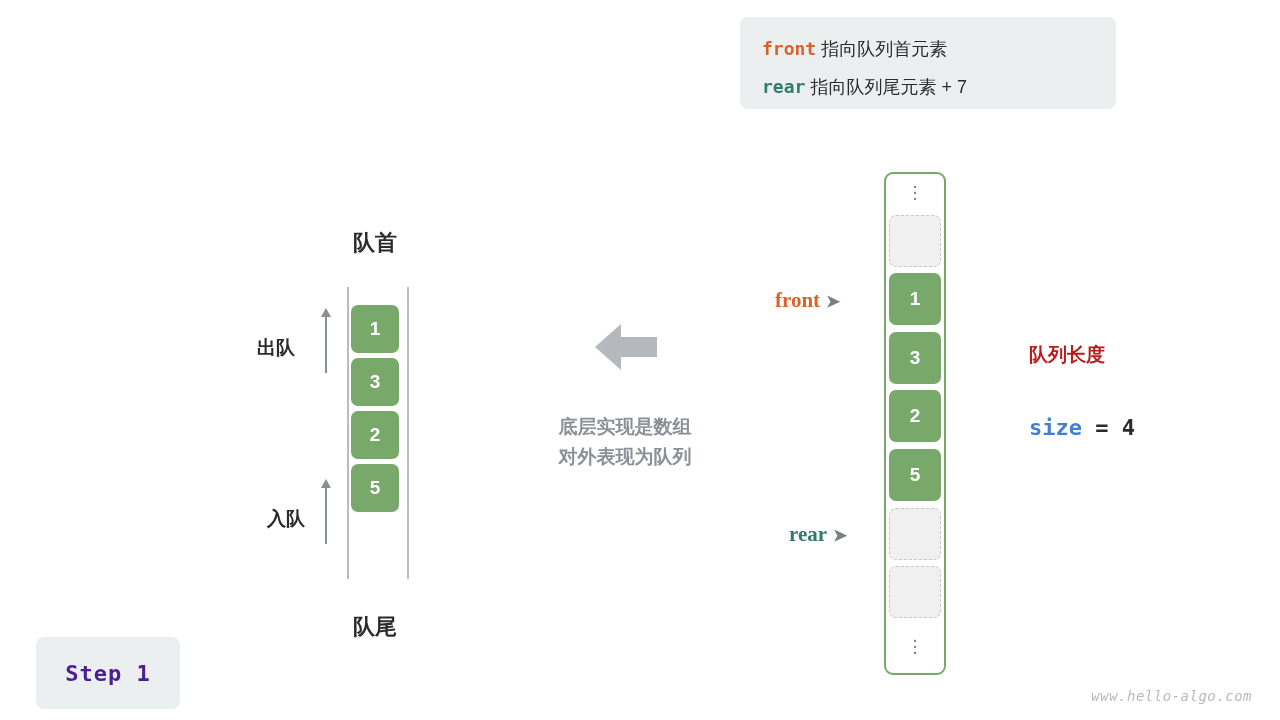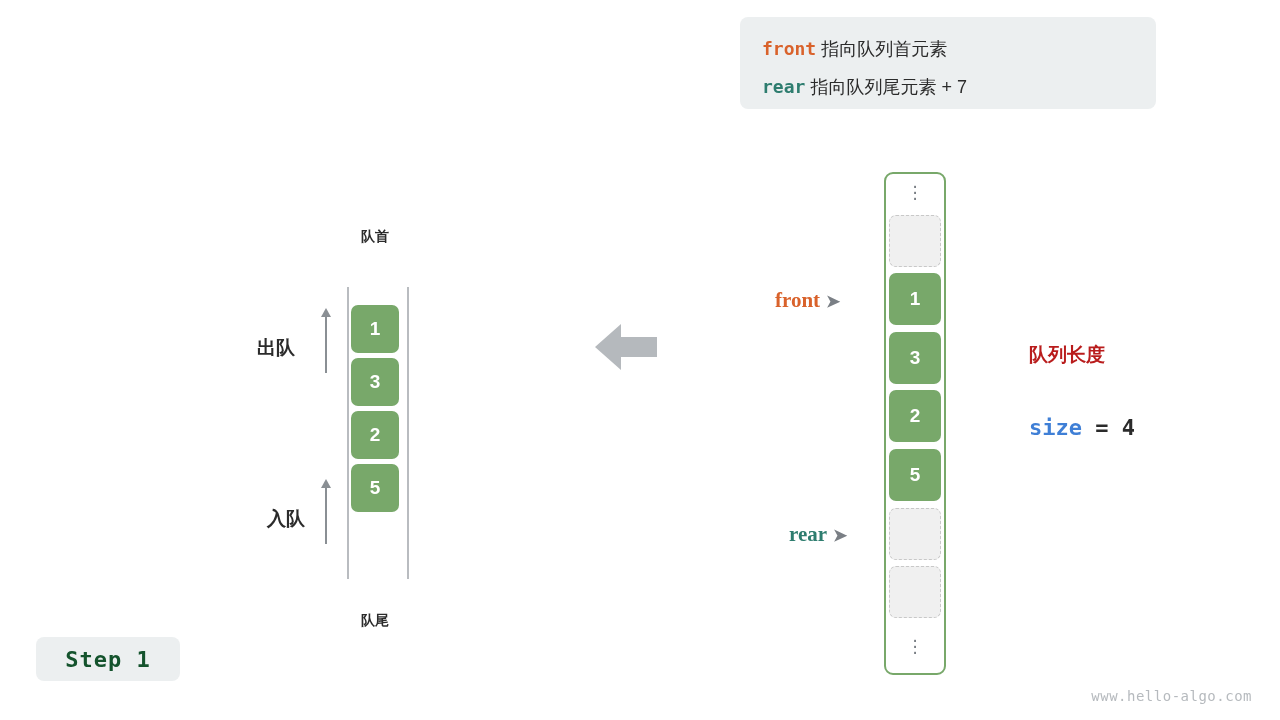--- a/index.html
+++ b/index.html
@@ -19,38 +19,38 @@
     width: 1280px;
     height: 720px;
   }
 
   
   .step-badge {
     position: absolute;
     left: 36px;
     top: 637px;
     width: 144px;
-    height: 44px;
+    height: 72px;
     background: #eceff0;
     border-radius: 8px;
     display: flex;
     align-items: center;
     justify-content: center;
     font-family: "DejaVu Sans Mono", monospace;
     font-weight: bold;
     font-size: 22px;
-    color: #14532d;
+    color: #4c1d95;
     letter-spacing: 1px;
   }
 
   
   .queue-title {
     position: absolute;
     font-weight: bold;
-    font-size: 14px;
+    font-size: 22px;
     color: #2b2b2b;
     text-align: center;
     width: 120px;
   }
   #queue-head-label { left: 315px; top: 228px; }
   #queue-tail-label { left: 315px; top: 612px; }
 
   .rail {
     position: absolute;
     width: 2px;
@@ -131,21 +131,21 @@
     font-size: 19px;
     line-height: 30px;
     color: #8a9096;
   }
 
   
   .note-box {
     position: absolute;
     left: 740px;
     top: 17px;
-    width: 416px;
+    width: 376px;
     height: 92px;
     background: #eceff0;
     border-radius: 8px;
     box-sizing: border-box;
     padding: 13px 20px 9px 22px;
   }
   .note-line {
     font-size: 18px;
     line-height: 37px;
     color: #2b2b2b;
@@ -241,20 +241,21 @@
   }
 
   .watermark {
     position: absolute;
     right: 28px;
     bottom: 16px;
     font-family: "DejaVu Sans Mono", monospace;
     font-size: 14px;
     color: #b6babe;
     letter-spacing: 0.5px;
+    font-style: italic;
   }
 </style>
 </head>
 <body>
 
 <div class="canvas">
 
   <div class="step-badge">Step 1</div>
 
   <div class="queue-title" id="queue-head-label">队首</div>
@@ -273,20 +274,24 @@
   <div class="op-label" id="dequeue-label">出队</div>
   <div class="arrow-up" id="dequeue-arrow"></div>
 
   <div class="op-label" id="enqueue-label">入队</div>
   <div class="arrow-up" id="enqueue-arrow"></div>
 
   <div class="big-arrow">
     <svg width="62" height="50" viewBox="0 0 62 50">
       <polygon points="0,25 26,2 26,15 62,15 62,35 26,35 26,48" fill="#b5b9bd"></polygon>
     </svg>
+  </div>
+  <div class="caption">
+    <div>底层实现是数组</div>
+    <div>对外表现为队列</div>
   </div>
 
   <div class="note-box">
     <div class="note-line">
       <span class="mono kw-front">front</span>
       <span>指向队列首元素</span>
     </div>
     <div class="note-line">
       <span class="mono kw-rear">rear</span>
       <span>指向队列尾元素 + 7</span>

